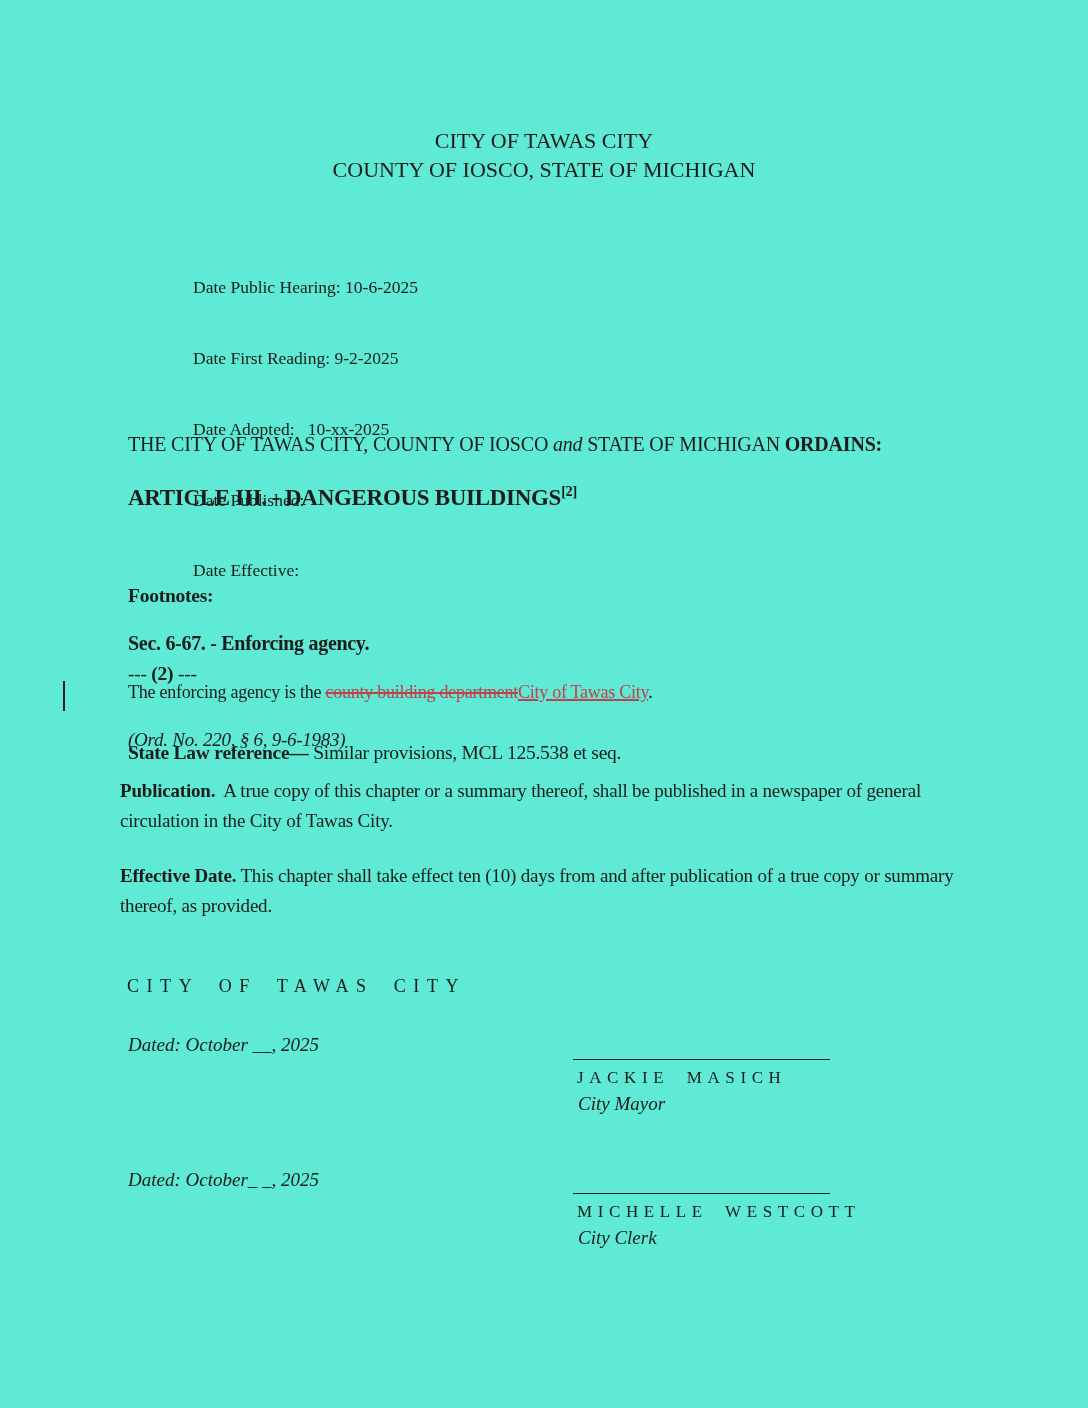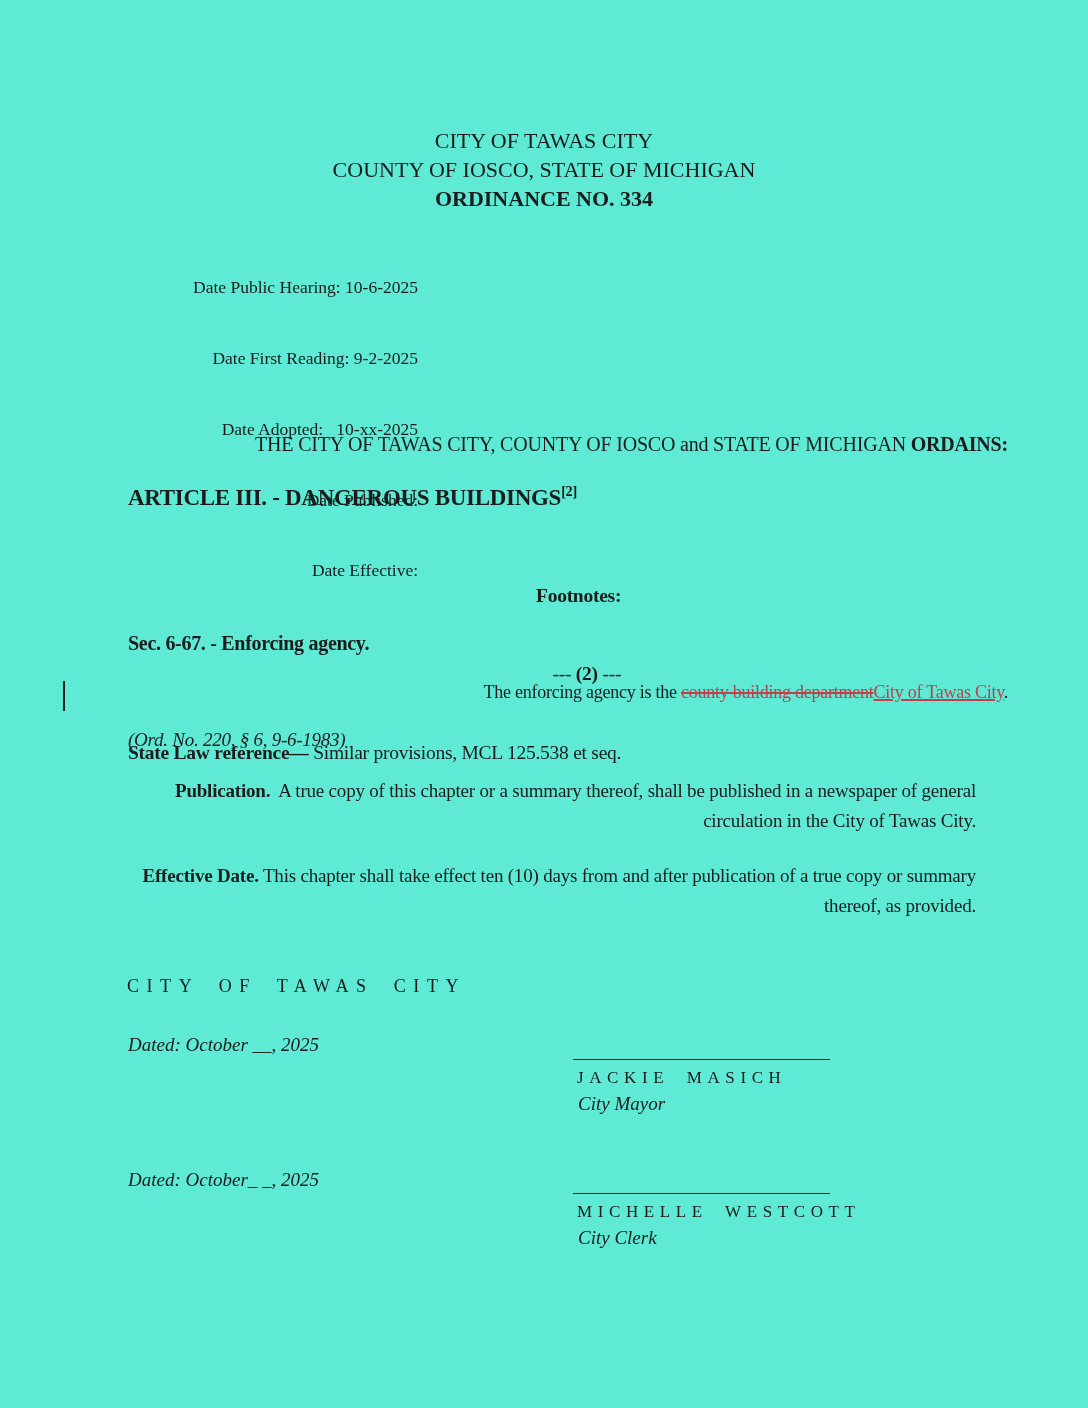--- a/index.html
+++ b/index.html
@@ -9,21 +9,21 @@
   }
   .page {
     position: relative;
     width: 1088px;
     height: 1408px;
     background: #5eead4;
     font-family: "Liberation Serif", "DejaVu Serif", serif;
     color: #1c1c1c;
     overflow: hidden;
   }
-  .abs { position: absolute; text-align: right; }
+  .abs { position: absolute; }
 
   
   .doc-header {
     top: 126px; left: 0; width: 1088px;
     text-align: center;
     font-size: 22px;
     line-height: 29px;
   }
   .doc-header .ord-no { font-weight: bold; }
 
@@ -44,21 +44,21 @@
     letter-spacing: -0.2px;
   }
 
   
   .ordains {
     top: 433px; left: 128px; width: 880px;
     font-size: 20px;
     letter-spacing: -0.2px;
     white-space: pre-wrap;
   }
-  .ordains .em { }
+  .ordains .em { font-style: italic; }
   .ordains .b  { font-weight: bold; }
 
   
   .article-heading {
     top: 485px; left: 128px;
     font-weight: bold;
     font-size: 23px;
     letter-spacing: -0.3px;
   }
   .article-heading sup.fn {
@@ -166,21 +166,20 @@
   .sig-title-2 { top: 1227px; }
 </style>
 </head>
 <body>
 
 <div class="page">
 
   <div class="abs doc-header">
     <div>CITY OF TAWAS CITY</div>
     <div>COUNTY OF IOSCO, STATE OF MICHIGAN</div>
-    <div class="ord-no">ORDINANCE NO. 334</div>
   </div>
 
   <div class="abs date-block">
     <div>Date Public Hearing: 10-6-2025</div>
     <div>Date First Reading: 9-2-2025</div>
     <div>Date Adopted:   10-xx-2025</div>
     <div>Date Published:</div>
     <div>Date Effective:</div>
   </div>
 

